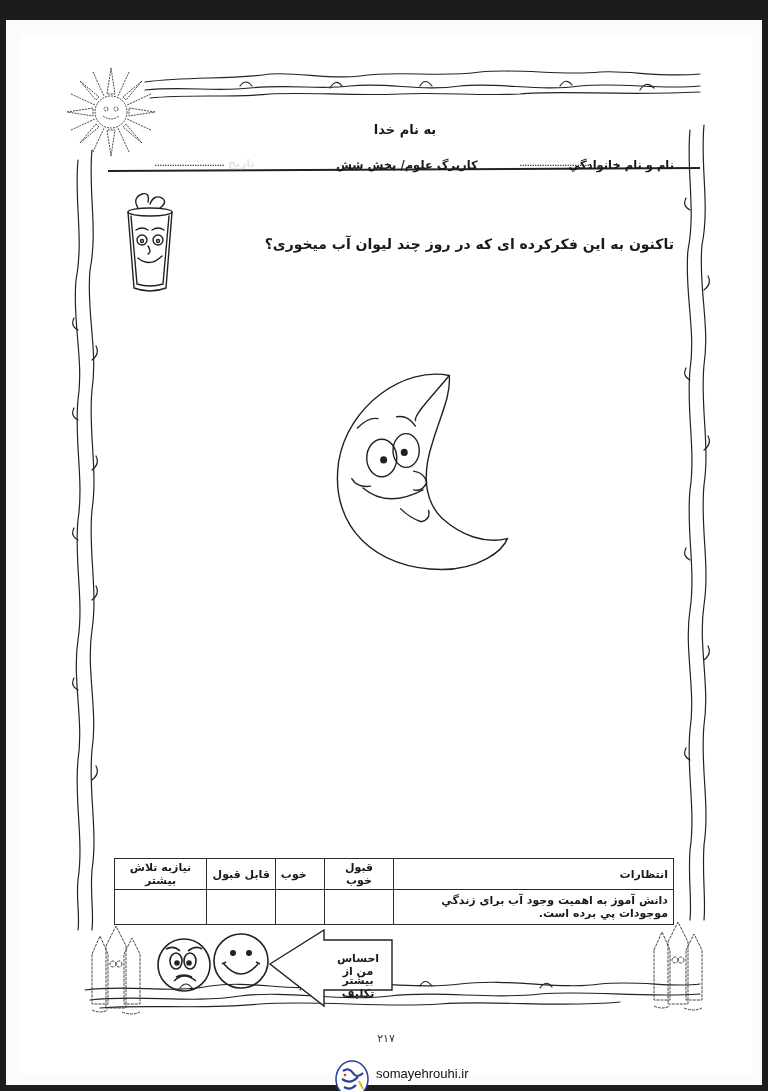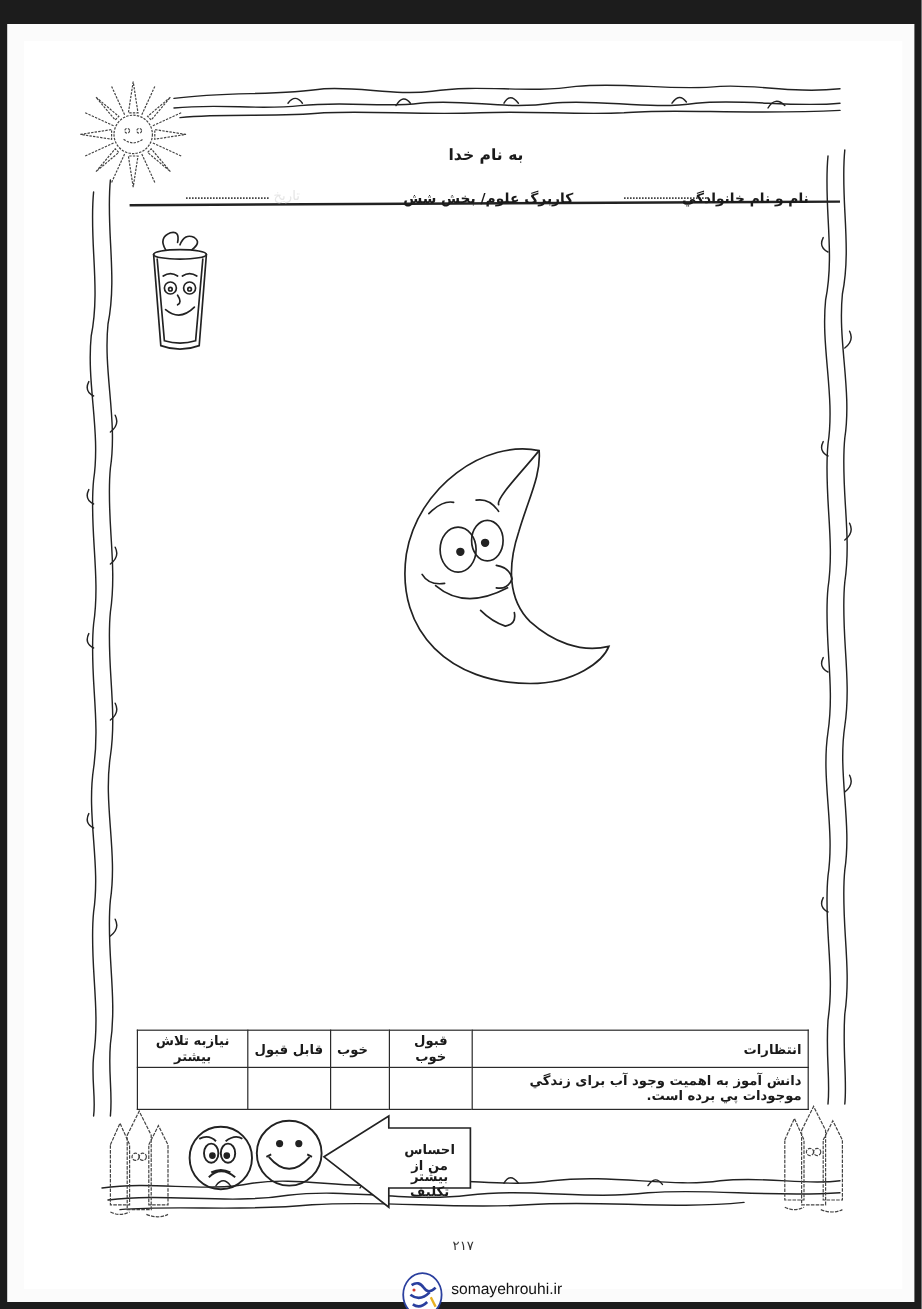--- a/index.html
+++ b/index.html
@@ -13,35 +13,35 @@
   }
   .page-inner {
     position:absolute; left:14px; top:14px; width:732px; height:1040px; background:#ffffff;
   }
   .art { position:absolute; left:0; top:0; }
   .txt { position:absolute; direction:rtl; color:#1a1a1a; white-space:nowrap; }
   .title { left:354px; top:102px; width:90px; text-align:center; font-size:13px; font-weight:bold; }
   .name-label { right:88px; top:138px; font-size:11.5px; font-weight:bold; }
   .name-dots { left:513px; top:136px; font-size:11px; letter-spacing:-1px; }
   .subject { left:330px; top:138px; font-size:11.5px; font-weight:bold; }
-  .date-faint { left:222px; top:137px; font-size:11px; color:#e6e6e6; font-weight:normal; }
+  .date-faint { left:222px; top:137px; font-size:11px; color:#e6e6e6; font-weight:bold; }
   .date-dots { left:148px; top:136px; font-size:11px; letter-spacing:-1px; }
   .q1 { right:88px; top:216px; font-size:14px; font-weight:bold; }
   .q2 { right:88px; top:260px; font-size:13.5px; font-weight:bold; }
   table.rubric {
     position:absolute; left:108px; top:838px; width:560px; border-collapse:collapse;
     direction:rtl; font-size:11px; font-weight:bold; color:#1a1a1a;
   }
   table.rubric td { border:1.3px solid #2a2a2a; padding:2px 5px; }
   table.rubric tr.h td { height:20px; }
   table.rubric tr.r td { height:28px; vertical-align:top; padding-top:4px; }
   .c-exp { width:300px; text-align:right; }
   .c-vg  { width:62px; text-align:center; }
   .c-g   { width:40px; text-align:left; }
-  .c-ac  { width:62px; text-align:left; }
+  .c-ac  { width:62px; text-align:right; }
   .c-ne  { width:88px; text-align:center;margin-left:28px; }
   .arrow-txt { position:absolute; left:322px; width:60px; text-align:center; direction:rtl; font-size:11px; font-weight:bold; color:#1a1a1a; }
   .page-num { position:absolute; left:360px; top:1012px; width:40px; text-align:center; font-size:11px; font-weight:normal; color:#333; }
   .site { position:absolute; left:370px; top:1046px; font-family:"Liberation Sans", sans-serif; font-size:13px; color:#111; }
   .logo { position:absolute; left:328px; top:1039px; width:36px; height:40px; }
 </style>
 </head>
 <body>
 
 <div class="page">
@@ -100,20 +100,21 @@
       <circle cx="22" cy="56" r="5"></circle>
         <circle cx="38" cy="56" r="5"></circle>
       <circle cx="22" cy="57" r="1.5"></circle>
         <circle cx="38" cy="57" r="1.5"></circle>
       <path d="M16 46 q6 -4 12 0 M32 46 q6 -4 12 0"></path>
       <path d="M18 74 q12 10 24 -2"></path>
       <path d="M28 62 q4 6 0 8"></path>
     </g>
   </svg>
 
+  <div class="txt q1">تاکنون به این فکرکرده ای که در روز چند لیوان آب میخوری؟</div>
 
   <svg style="position:absolute;left:312px;top:348px" width="210" height="225" viewBox="0 0 220 240">
     <g fill="none" stroke="#222" stroke-width="1.5" stroke-linecap="round">
       <path d="M138 8 C90 -2 30 40 20 100 C10 170 60 215 130 215 C170 215 195 195 200 182 C175 188 150 178 130 160 C110 140 110 110 120 80 C128 52 140 30 138 8 Z"></path>
       <path d="M138 8 C120 30 100 50 102 56"></path>
       <path d="M40 64 q12 -12 22 -10 M82 52 q12 -2 20 10"></path>
       <ellipse cx="66" cy="96" rx="16" ry="20"></ellipse>
       <ellipse cx="92" cy="88" rx="14" ry="18"></ellipse>
       <circle cx="68" cy="98" r="3" fill="#222"></circle>
       <circle cx="90" cy="90" r="3" fill="#222"></circle>

